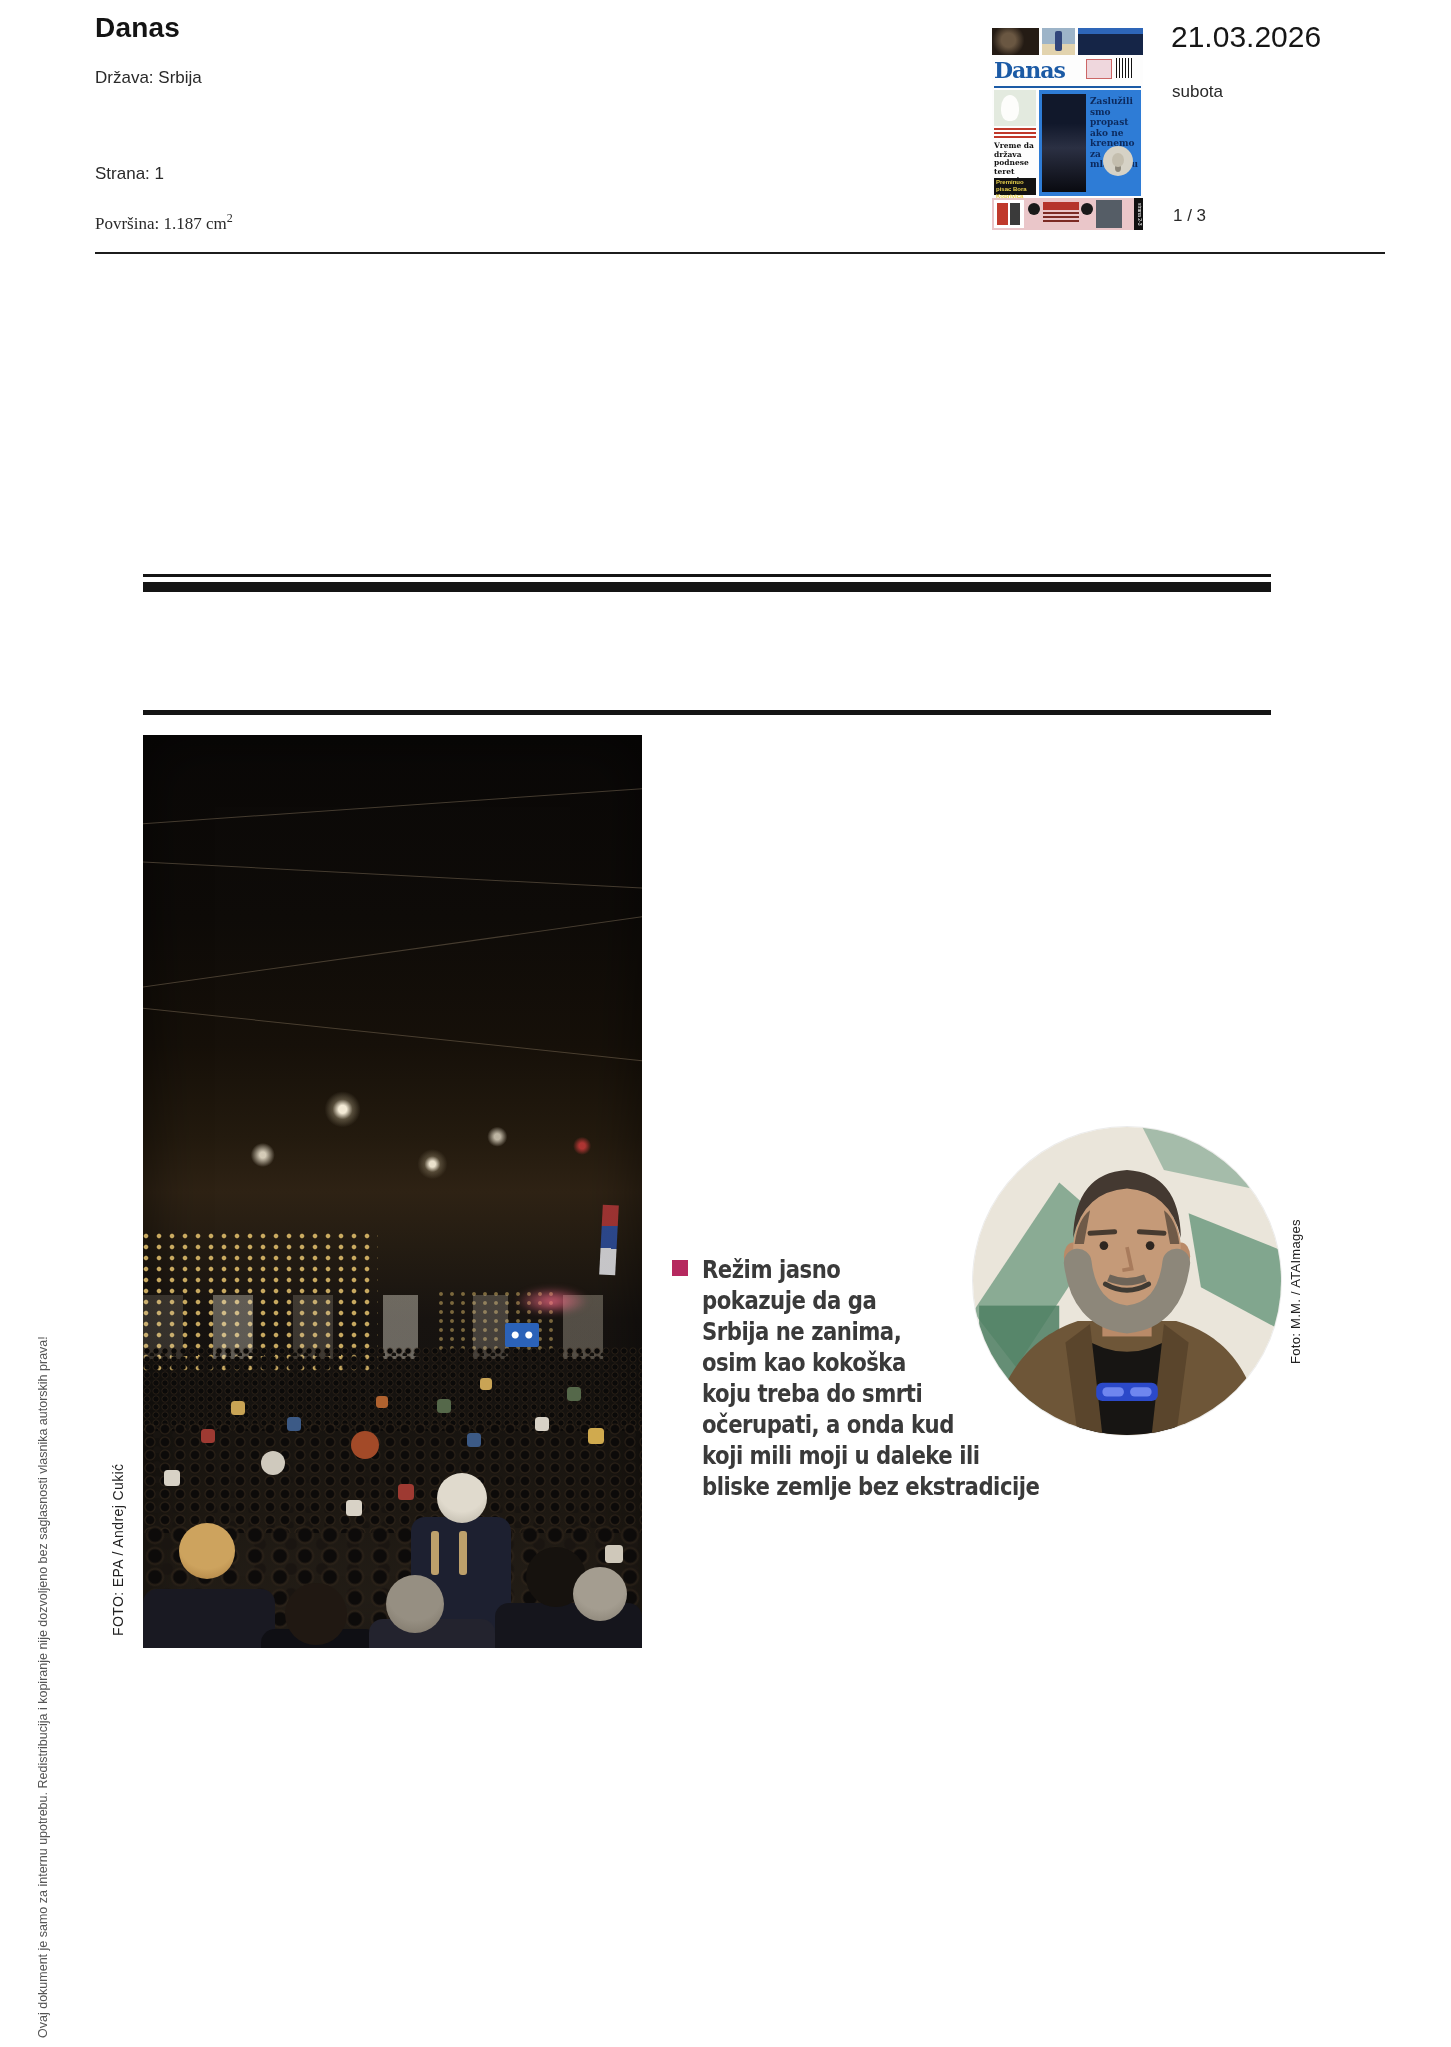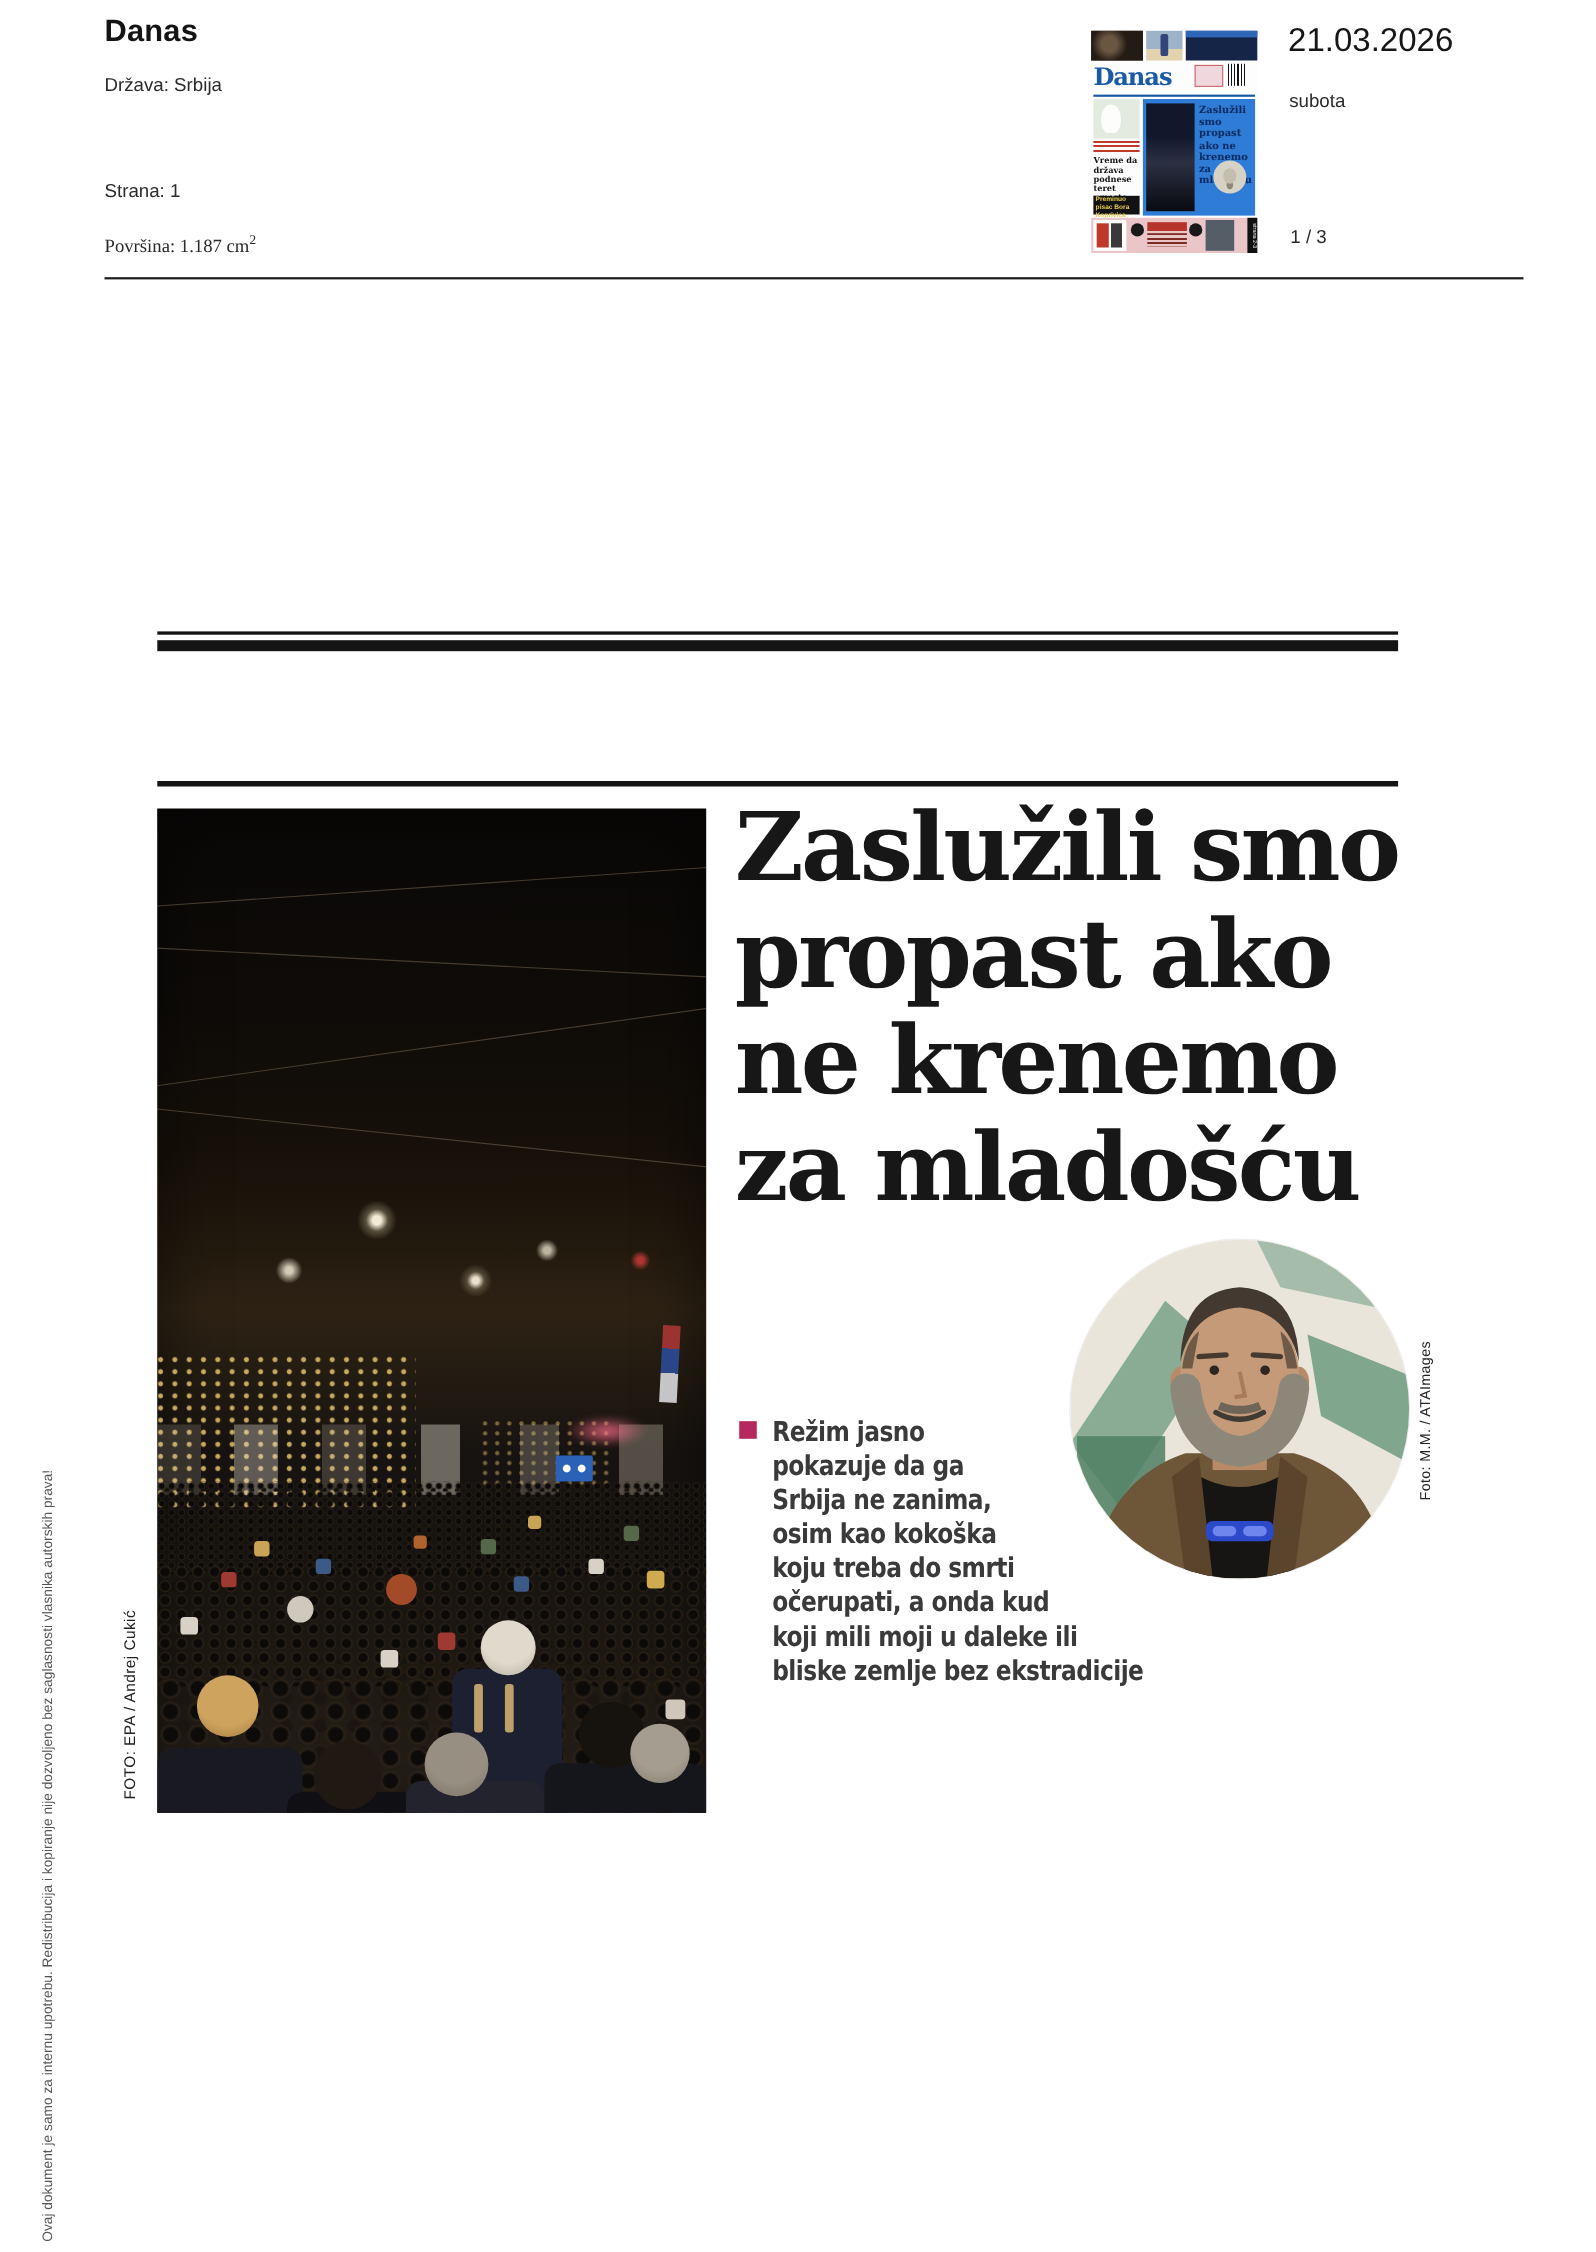--- a/index.html
+++ b/index.html
@@ -146,21 +146,21 @@
      font-size:86px;line-height:97px;letter-spacing:-2.5px;color:#171717;}
   .headline span{display:block;}
   .bullet{display:flex;align-items:flex-start;}
   .marker{flex:0 0 16px;width:16px;height:16px;background:#b6295f;margin-top:6px;}
   .btext{margin-left:14px;transform:scaleX(.85);transform-origin:0 0;white-space:nowrap;font-weight:bold;}
   .btext span{display:block;}
   .b-narrow .btext{font-family:"DejaVu Sans",sans-serif;font-size:25px;line-height:31px;
      letter-spacing:-.6px;color:#3a3a3a;}
   .b-wide .btext{font-family:"Liberation Sans",sans-serif;font-size:29.5px;line-height:38px;
      letter-spacing:-.6px;color:#2f2f2f;transform:scaleX(.84);}
-  .bu1{left:672px;top:1122px;} .bu2{left:672px;top:1254px;margin-top:32px;}
+  .bu1{left:672px;top:1122px;} .bu2{left:672px;top:1254px;}
   .bu3{left:672px;top:1500px;} .bu4{left:672px;top:1624px;}
   .pageref{display:inline-block;color:#1e5fae;font-size:30px;margin-left:95px;position:relative;top:5px;}
   .lastline{display:flex;align-items:baseline;}
 
   
   .portrait{left:973px;top:1127px;width:308px;height:308px;border-radius:50%;overflow:hidden;
      box-shadow:0 0 0 1px rgba(0,0,0,.08);}
 
   
   .vtext{writing-mode:vertical-rl;transform:rotate(180deg);}
@@ -260,26 +260,20 @@
     <div class="abs head hd1"></div>
     <div class="abs head hd2"></div>
     <div class="abs head hd3"></div>
     <div class="abs head hd4"></div>
     <div class="abs head hd5"></div>
     <div class="abs head hd6"></div>
     <div class="abs head hd7"></div>
     <div class="abs head hd8"></div>
   </div>
 
-  <div class="abs headline">
-    <span>Zaslužili smo</span>
-    <span>propast ako</span>
-    <span>ne krenemo</span>
-    <span>za mladošću</span>
-  </div>
 
   <div class="abs bullet b-narrow bu2">
     <div class="marker"></div>
     <div class="btext">
       <span>Režim jasno</span>
       <span>pokazuje da ga</span>
       <span>Srbija ne zanima,</span>
       <span>osim kao kokoška</span>
       <span>koju treba do smrti</span>
       <span>očerupati, a onda kud</span>

